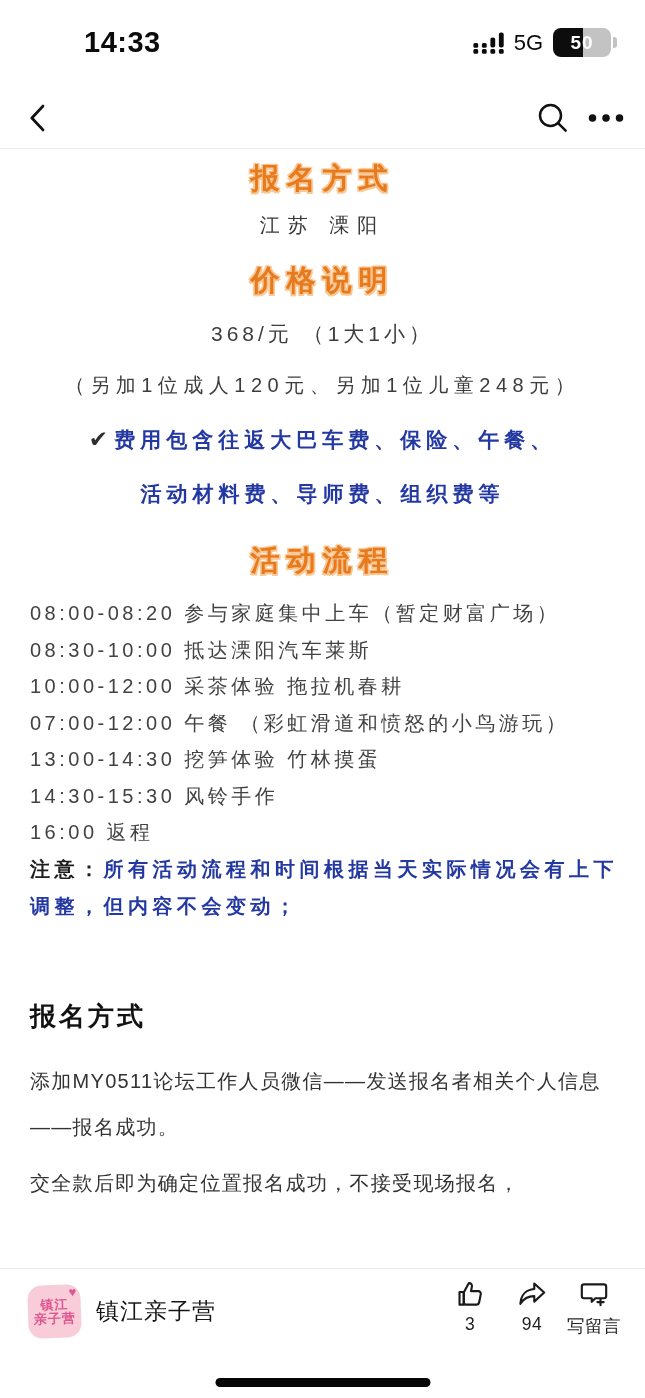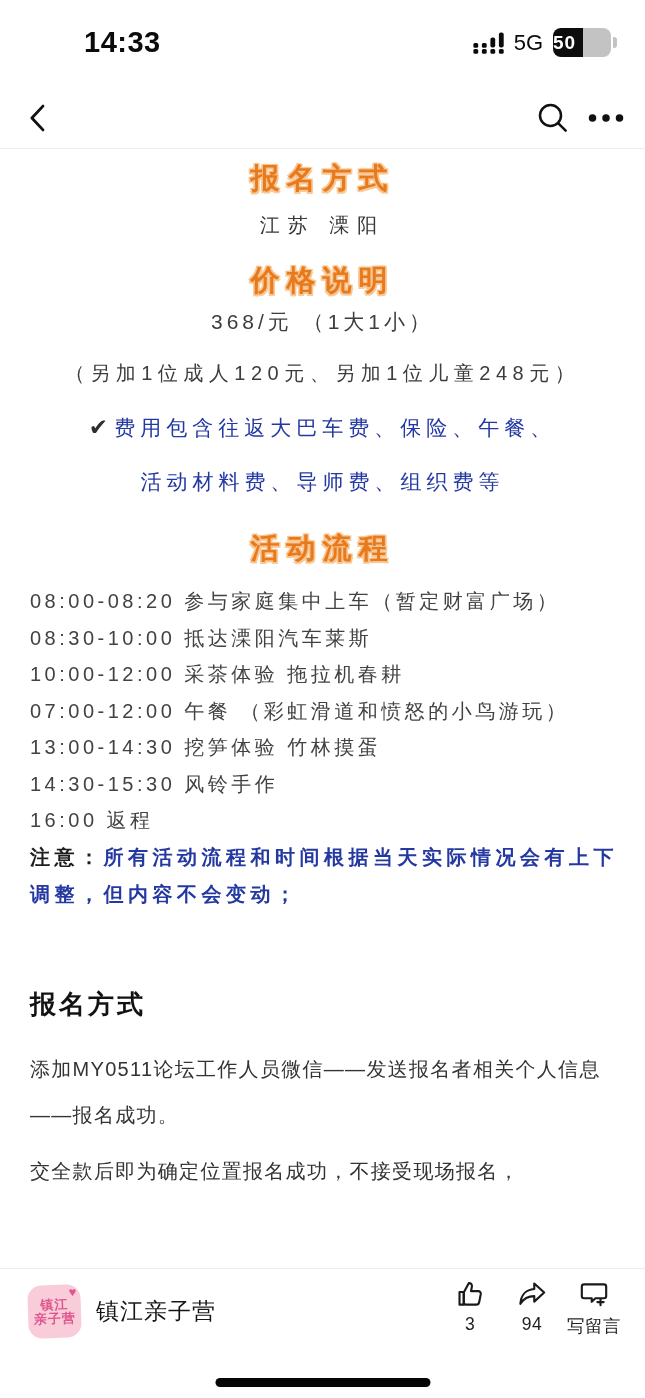--- a/index.html
+++ b/index.html
@@ -5,40 +5,40 @@
   html,body{margin:0;padding:0;background:#fff;}
   body{font-family:"Liberation Sans","DejaVu Sans",sans-serif;}
   .screen{position:relative;width:645px;height:1398px;background:#ffffff;overflow:hidden;}
 
   
   .status-bar{position:absolute;top:0;left:0;right:0;height:88px;}
   .status-time{position:absolute;left:84px;top:26px;font-size:29px;font-weight:600;color:#0b0b0b;letter-spacing:.5px;}
   .status-right{position:absolute;right:28px;top:28px;display:flex;align-items:center;gap:10px;}
   .net-label{font-size:22px;font-weight:500;color:#0b0b0b;}
   .battery{display:flex;align-items:center;}
-  .battery-pill{width:58px;height:29px;border-radius:8px;background:linear-gradient(90deg,#0d0d0d 0 52%,#c3c3c3 52% 100%);display:flex;align-items:center;justify-content:flex-start;}
+  .battery-pill{width:58px;height:29px;border-radius:8px;background:linear-gradient(90deg,#0d0d0d 0 52%,#c3c3c3 52% 100%);display:flex;align-items:center;justify-content:center;}
   .battery-pill span{color:#fff;font-size:19px;font-weight:700;letter-spacing:1px;}
   .battery-nub{width:4px;height:11px;background:#c3c3c3;border-radius:0 3px 3px 0;margin-left:2px;}
 
   
   .nav-bar{position:absolute;top:88px;left:0;right:0;height:60px;border-bottom:1px solid #ededed;}
   .back-button{position:absolute;left:20px;top:10px;width:38px;height:40px;cursor:pointer;}
   .search-button{position:absolute;right:72px;top:10px;width:40px;height:40px;cursor:pointer;}
   .more-button{position:absolute;right:18px;top:10px;width:42px;height:40px;cursor:pointer;}
 
   
   .article{position:absolute;top:149px;left:0;right:0;text-align:center;color:#3d3d3d;}
   .orange-h{margin:0;font-size:29px;font-weight:bold;letter-spacing:7px;color:#e87a1e;line-height:34px;
     text-shadow:0 0 2px #f7c18a,0 0 3px #f7c18a,1.5px 1.5px 0 #f8cb9c,-1.5px 1.5px 0 #f8cb9c,1.5px -1.5px 0 #f8cb9c,-1.5px -1.5px 0 #f8cb9c;}
   #h-location{margin-top:12px;}
   .location-line{margin-top:18px;font-size:20px;letter-spacing:8px;color:#383838;line-height:24px;}
   #h-price{margin-top:26px;}
-  .price-main{margin-top:12px;font-size:21px;letter-spacing:4px;color:#3d3d3d;line-height:26px;}
+  .price-main{margin-top:24px;font-size:21px;letter-spacing:4px;color:#3d3d3d;line-height:26px;}
   .price-extra{margin-top:26px;font-size:20px;letter-spacing:5.5px;color:#3d3d3d;line-height:24px;}
-  .blue-line{font-size:21px;font-weight:normal;letter-spacing:5px;color:#2438a2;line-height:28px;}
+  .blue-line{font-size:21px;font-weight:bold;letter-spacing:5px;color:#2438a2;line-height:28px;}
   .blue-1{margin-top:28px;}
   .blue-2{margin-top:26px;}
   .check-mark{color:#2e2e2e;font-size:23px;margin-right:6px;letter-spacing:0;}
   #h-flow{margin-top:35px;}
   .schedule{margin:18px 20px 0 30px;text-align:left;}
   .schedule-item{font-size:20px;color:#424242;letter-spacing:3.5px;line-height:36.5px;white-space:nowrap;}
   .note{margin:0 26px 0 30px;text-align:left;font-size:20px;font-weight:bold;letter-spacing:4.5px;line-height:37px;}
   .note-label{color:#1d1d1d;}
   .note-text{color:#2438a2;}
   .signup-heading{margin:76px 0 0 30px;text-align:left;font-size:26px;font-weight:bold;color:#121212;letter-spacing:3px;line-height:31px;}

